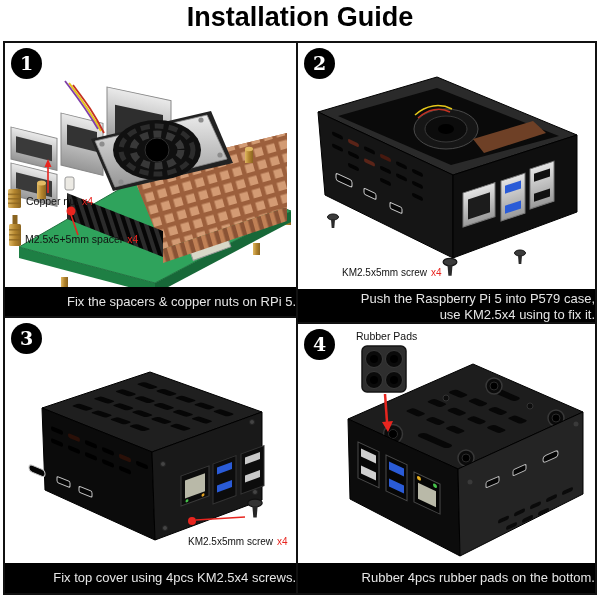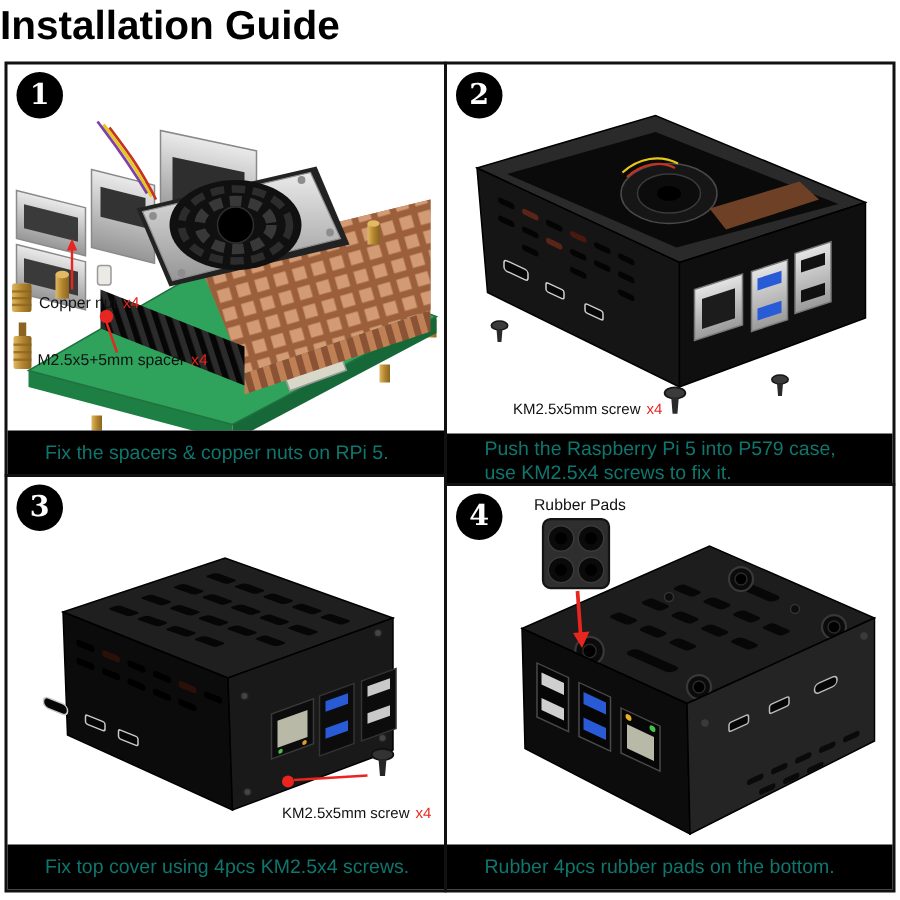--- a/index.html
+++ b/index.html
@@ -1,30 +1,30 @@
 <!DOCTYPE html>
 <html><head>
 <meta charset="utf-8">
 <style>
   html,body{margin:0;padding:0;}
   body{width:600px;height:600px;background:#ffffff;position:relative;overflow:hidden;
        font-family:"Liberation Sans",sans-serif;}
-  .title{position:absolute;top:2px;left:0;width:600px;
+  .title{position:absolute;top:2px;left:0;width:600px;text-align:center;
          font-size:27px;font-weight:bold;color:#000;letter-spacing:0px;margin:0;}
   .panel{position:absolute;background:#fff;border:2px solid #111;box-sizing:border-box;}
   #panel1{left:3px;top:41px;width:295px;height:277px;}
   #panel2{left:296px;top:41px;width:301px;height:283px;}
   #panel3{left:3px;top:316px;width:295px;height:279px;}
   #panel4r{left:296px;top:322px;width:301px;height:273px;}
   .photo{display:block;}
   .badge{position:absolute;left:6px;top:5px;width:31px;height:31px;border-radius:50%;
          background:#000;color:#fff;font-family:"DejaVu Serif",serif;font-weight:bold;
          font-size:19px;line-height:31px;text-align:center;}
-  .caption{position:absolute;left:0;bottom:0;width:100%;background:#000;color:#0f766e;
-           font-size:13px;box-sizing:border-box;padding-left:25px;}
+  .caption{position:absolute;left:0;bottom:0;width:100%;background:#000;color:#e5e5e5;
+           font-size:13px;box-sizing:border-box;padding-left:25px;text-align:right;}
   .cap1{height:29px;line-height:29px;}
   .cap2{height:33px;padding-top:2px;line-height:16px;}
   .cap3{height:30px;line-height:30px;margin-top:30px;}
   svg text{font-family:"Liberation Sans",sans-serif;}
 </style>
 </head>
 <body>
 
 <h1 class="title">Installation Guide</h1>
 
@@ -225,21 +225,21 @@
     </g>
     <g transform="translate(152,219) scale(1.25)">
       <ellipse rx="5.5" ry="3" fill="#3b3b3b" stroke="#161616"></ellipse>
         <polygon points="-2,2.5 2,2.5 1.3,11 -1.3,11" fill="#2a2a2a"></polygon>
     </g>
     <text x="44" y="233" font-size="10" fill="#111"><tspan>KM2.5x5mm screw</tspan><tspan dx="4" fill="#e8251f">x4</tspan></text>
   </svg>
   <div class="badge">2</div>
   <div class="caption cap2">
     <div>Push the Raspberry Pi 5 into P579 case,</div>
-      <div>use KM2.5x4 screws to fix it.</div>
+      <div>use KM2.5x4 using to fix it.</div>
   </div>
 </div>
 
 <div class="panel" id="panel3">
   <svg class="photo" width="291" height="245" viewBox="0 0 291 245">
     <g>
 
       <polygon points="37,90 145,54 257,94 147,134" fill="#1f1f1f" stroke="#000"></polygon>
       <g transform="matrix(112,40,-108,36,145,54)" fill="#060606">
         <rect x="0.10" y="0.16" width="0.13" height="0.07" rx="0.02"></rect>

